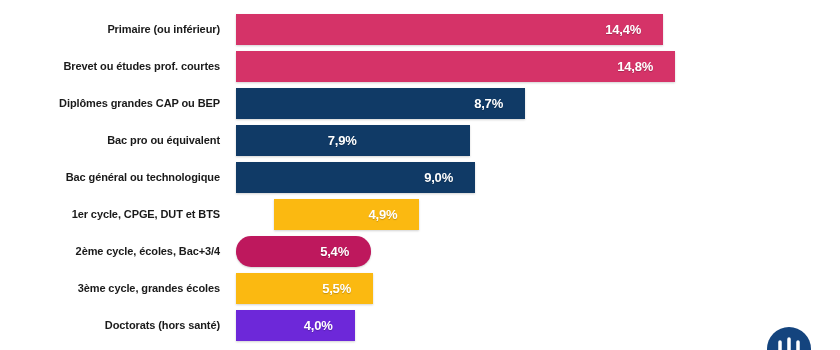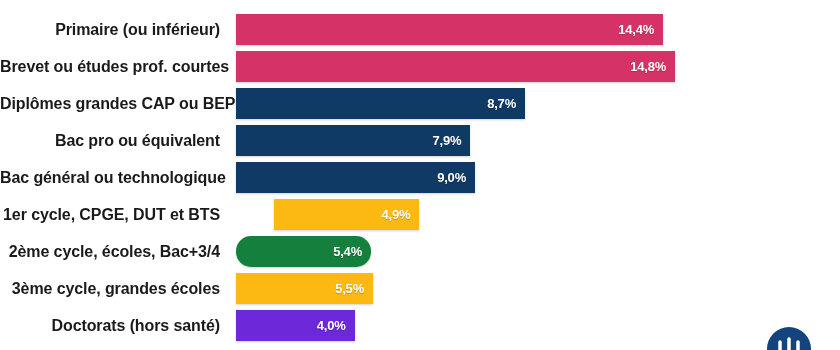--- a/index.html
+++ b/index.html
@@ -27,42 +27,42 @@
     margin-bottom: 6px;
     display: flex;
     align-items: center;
   }
   .cat-label {
     width: 236px;
     flex: 0 0 236px;
     text-align: right;
     padding-right: 16px;
     box-sizing: border-box;
-    font-size: 16px;
+    font-size: 11px;
     font-weight: bold;
     color: #1a1a1a;
     letter-spacing: -0.1px;
     white-space: nowrap;
     line-height: 1.1;
   }
   .bar-area {
     position: relative;
     flex: 1 1 auto;
     height: 31px;
   }
   .bar {
     position: absolute;
     left: 0;
     top: 0;
     height: 31px;
     display: flex;
     align-items: center;
     justify-content: flex-end;
     box-sizing: border-box;
-    padding-right: 9px;
+    padding-right: 22px;
     box-shadow: 0 1px 2px rgba(0,0,0,0.18);
   }
   .bar-value {
     font-size: 13px;
     font-weight: bold;
     color: #ffffff;
     letter-spacing: -0.2px;
     text-shadow: 0 1px 1px rgba(0,0,0,0.22);
   }
   .logo-badge {
@@ -103,21 +103,21 @@
         <div class="cat-label">Diplômes grandes CAP ou BEP</div>
         <div class="bar-area">
           <div class="bar" style="width: 289px; background: rgb(16, 58, 102);">
             <span class="bar-value">8,7%</span>
           </div>
         </div>
       </div>
       <div class="row">
         <div class="cat-label">Bac pro ou équivalent</div>
         <div class="bar-area">
-          <div class="bar" style="width: 234.367px; background: rgb(16, 58, 102);">
+          <div class="bar" style="width: 234.367px; background: rgb(16, 58, 102); justify-content: center;">
             <span class="bar-value">7,9%</span>
           </div>
         </div>
       </div>
       <div class="row">
         <div class="cat-label">Bac général ou technologique</div>
         <div class="bar-area">
           <div class="bar" style="width: 239px; background: rgb(16, 58, 102);">
             <span class="bar-value">9,0%</span>
           </div>
@@ -127,21 +127,21 @@
         <div class="cat-label">1er cycle, CPGE, DUT et BTS</div>
         <div class="bar-area">
           <div class="bar" style="width: 145.367px; background: rgb(251, 185, 17); margin-left: 38px;">
             <span class="bar-value">4,9%</span>
           </div>
         </div>
       </div>
       <div class="row">
         <div class="cat-label">2ème cycle, écoles, Bac+3/4</div>
         <div class="bar-area">
-          <div class="bar" style="width: 135px; background: #15803d; border-radius: 15px;">
+          <div class="bar" style="width: 135px; background: #be185d; border-radius: 15px;">
             <span class="bar-value">5,4%</span>
           </div>
         </div>
       </div>
       <div class="row">
         <div class="cat-label">3ème cycle, grandes écoles</div>
         <div class="bar-area">
           <div class="bar" style="width: 137px; background: rgb(251, 185, 17);">
             <span class="bar-value">5,5%</span>
           </div>

